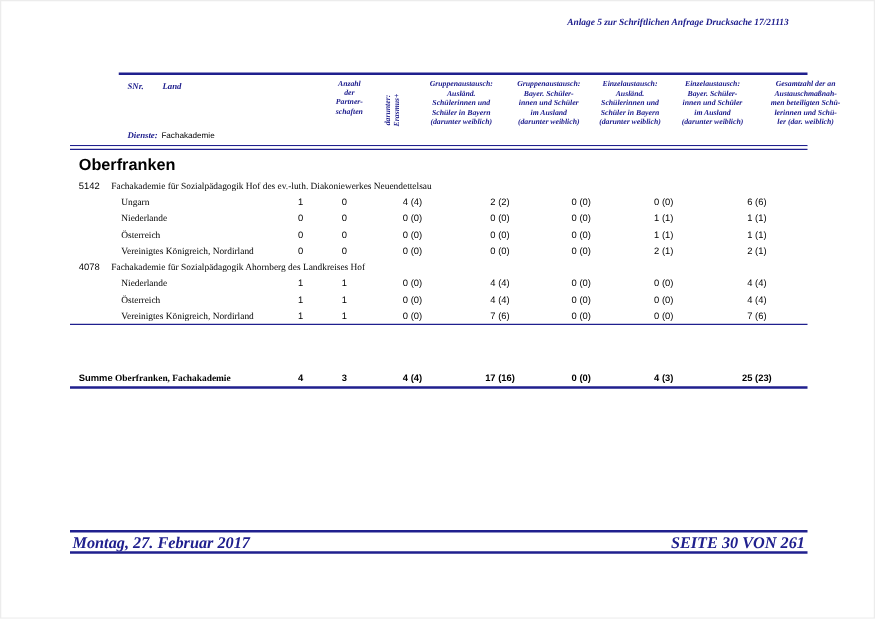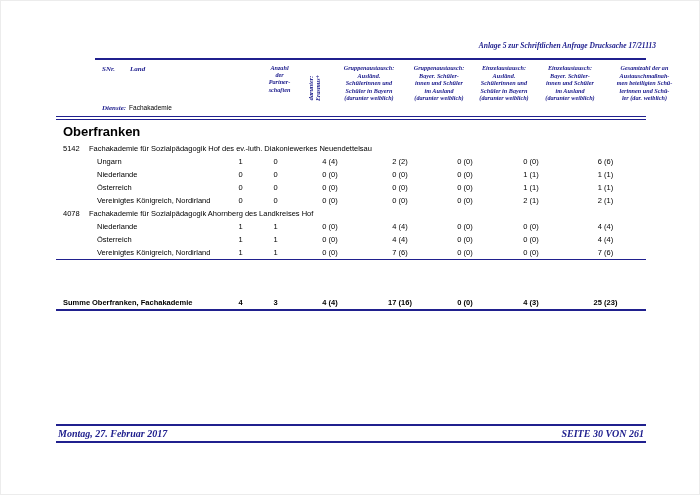--- a/index.html
+++ b/index.html
@@ -5,54 +5,54 @@
   html,body { margin:0; padding:0; background:#ffffff; }
   .page {
     position:relative; width:700px; height:495px; background:#ffffff;
     font-family:"Liberation Sans", sans-serif; color:#000;
     border:1px solid #ececec; box-sizing:border-box; overflow:hidden;
   }
   .serif-navy {
     font-family:"Liberation Serif", serif; font-style:italic; font-weight:bold;
     color:#20208e;
   }
-  .anlage { position:absolute; top:12px; right:43px; font-size:7.5px;margin-top:28px; }
+  .anlage { position:absolute; top:12px; right:68px; font-size:7.5px; }
 
   .table-wrap { position:absolute; left:55px; top:57px; width:590px; }
 
   .thead { position:relative; height:56px; border-top:2px solid #20208e;margin-left:39px; }
   .h-snr  { position:absolute; left:7px;  top:5px; font-size:7px; }
   .h-land { position:absolute; left:35px; top:5px; font-size:7px; }
   .h-schulart { position:absolute; left:7px; bottom:4px; font-size:7px; }
   .schulart-value { font-family:"Liberation Sans", sans-serif; font-style:normal; font-weight:normal; color:#000; font-size:6.5px; margin-left:3px; }
   .hmulti { position:absolute; top:4px; white-space:pre-line; text-align:center; font-size:6.2px; line-height:7.6px; }
   .h-anzahl { left:167px; width:35px; line-height:7.2px; }
   .h-erasmus { position:absolute; left:202px; top:0; width:35px; height:56px; display:flex; align-items:center; justify-content:center; }
   .rot { transform:rotate(-90deg); white-space:pre-line; text-align:center; font-size:6.2px; line-height:7px; display:block; }
 
   .rule  { background:#20208e; }
   .r1 { height:1px; } .r2 { height:2px; } .sp2 { height:2px; background:#fff; }
 
   .region-title { height:22px; display:flex; align-items:center; font-weight:bold; font-size:13px; padding-left:7px; box-sizing:border-box; }
 
   .row { display:flex; height:13px; align-items:center; font-size:7.5px; }
   .c0 { width:33px; flex:none; padding-left:7px; box-sizing:border-box; white-space:nowrap; overflow:visible; }
-  .c1 { width:134px; flex:none; white-space:nowrap; overflow:visible; box-sizing:border-box; }
+  .c1 { width:134px; flex:none; white-space:nowrap; overflow:visible; box-sizing:border-box;font-family:Liberation Serif, serif; }
   .c1.indent { padding-left:8px; }
   .cn  { width:35px; flex:none; text-align:center; }
   .cv0 { width:74px; flex:none; text-align:center; }
   .cv1 { width:66px; flex:none; text-align:center; }
   .cv2 { width:64px; flex:none; text-align:center; }
   .cv3 { width:68px; flex:none; text-align:center; }
   .cv4 { width:81px; flex:none; text-align:center; }
   .summe-row { font-weight:bold;margin-top:36px; }
   .summe-row .c1 { padding-left:3px; }
 
   .footer { position:absolute; left:55px; top:423px; width:590px; }
-  .footer-row { display:flex; justify-content:space-between; align-items:center; height:15px; font-size:10px; padding:0 2px; box-sizing:border-box; }
+  .footer-row { display:flex; justify-content:space-between; align-items:center; height:15px; font-size:13px; padding:0 2px; box-sizing:border-box; }
 </style>
 </head>
 <body>
 
 <div class="page">
 
   <div class="anlage serif-navy">Anlage 5 zur Schriftlichen Anfrage Drucksache 17/21113</div>
 
   <div class="table-wrap">
 

